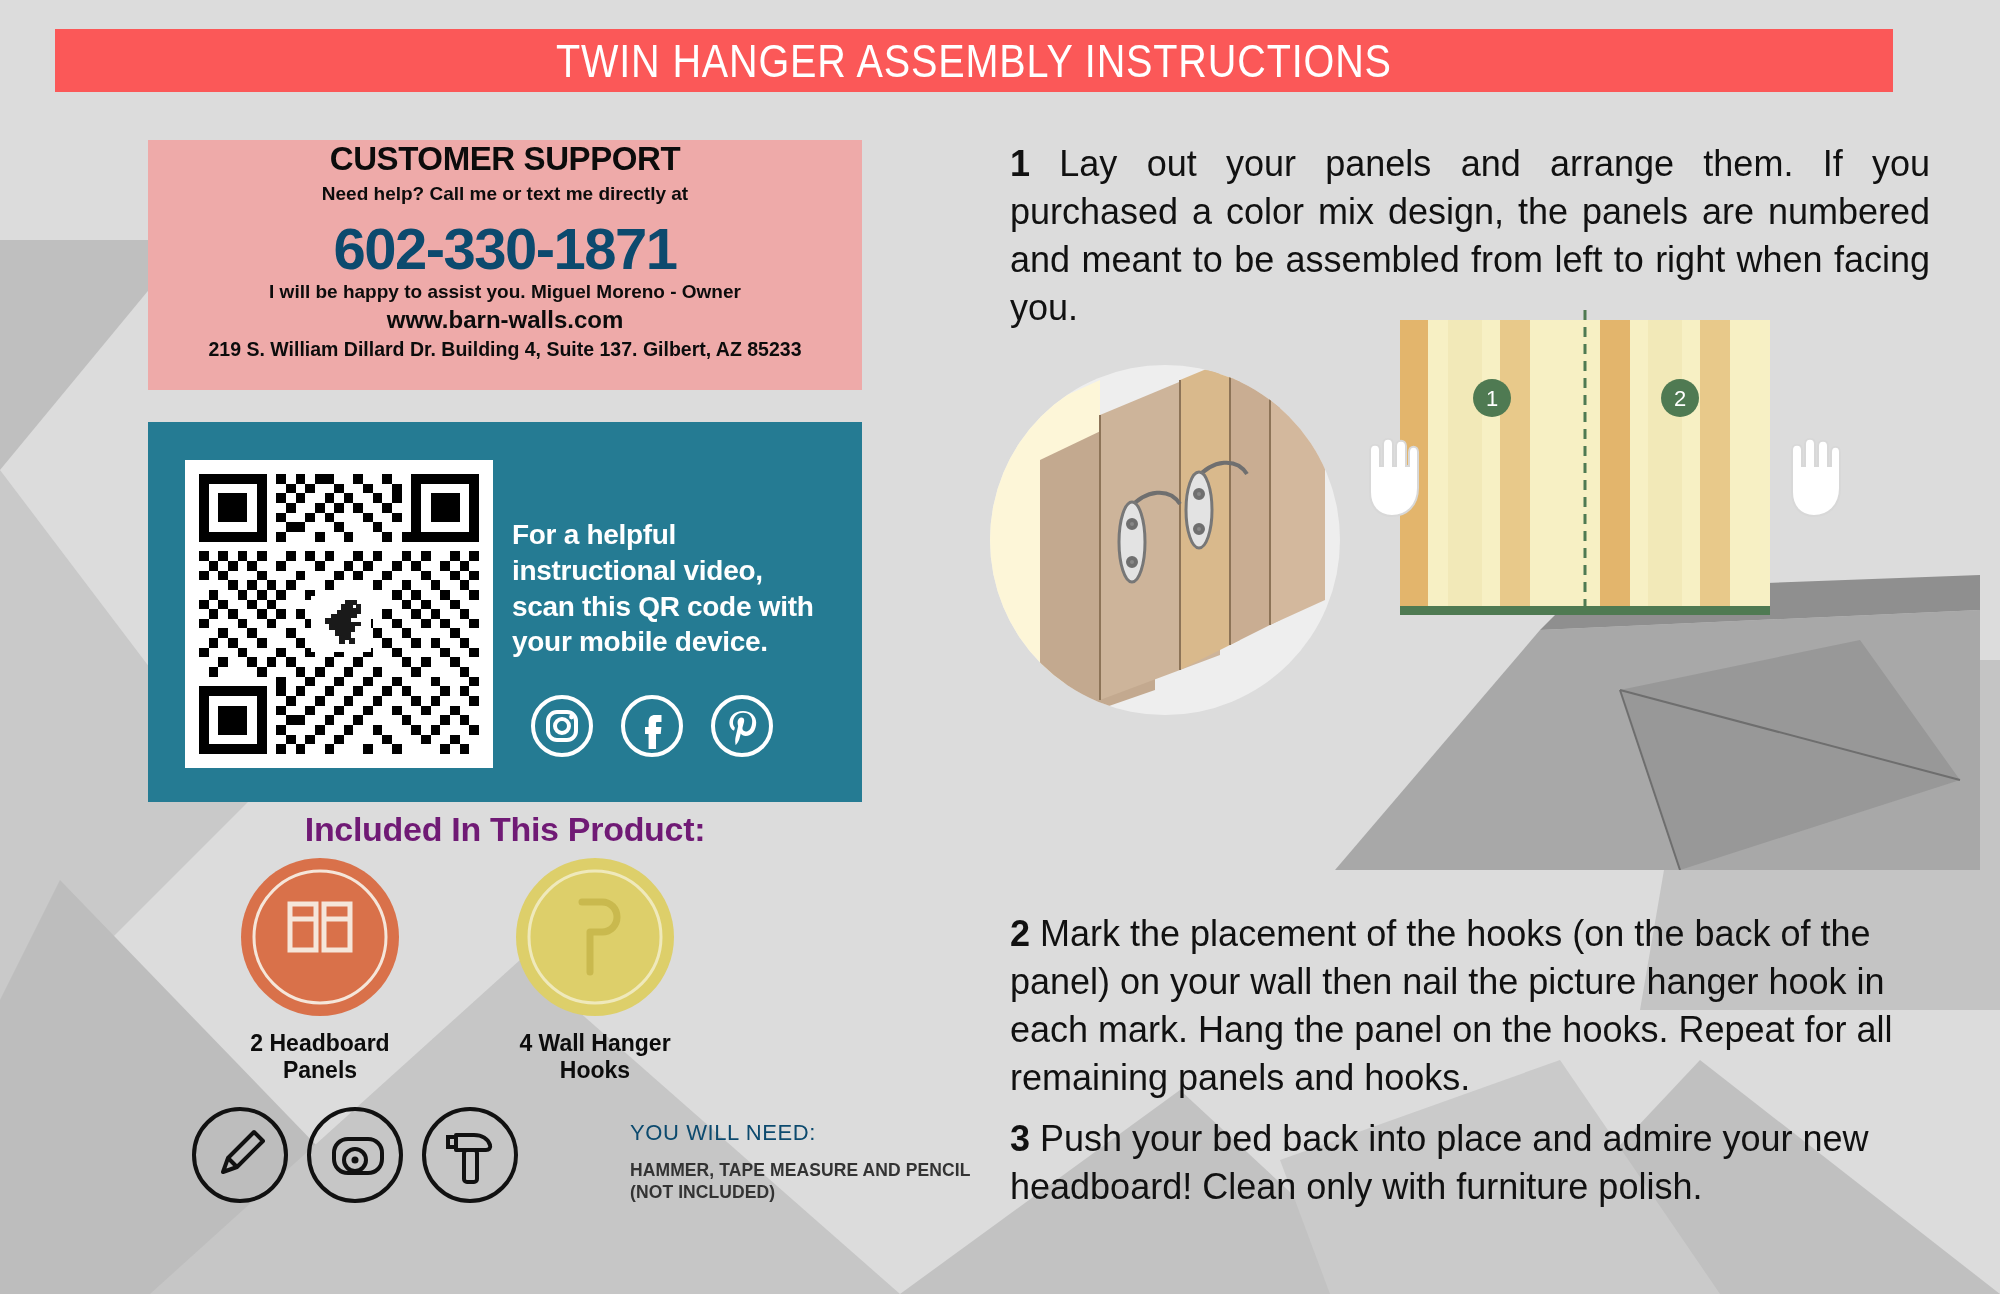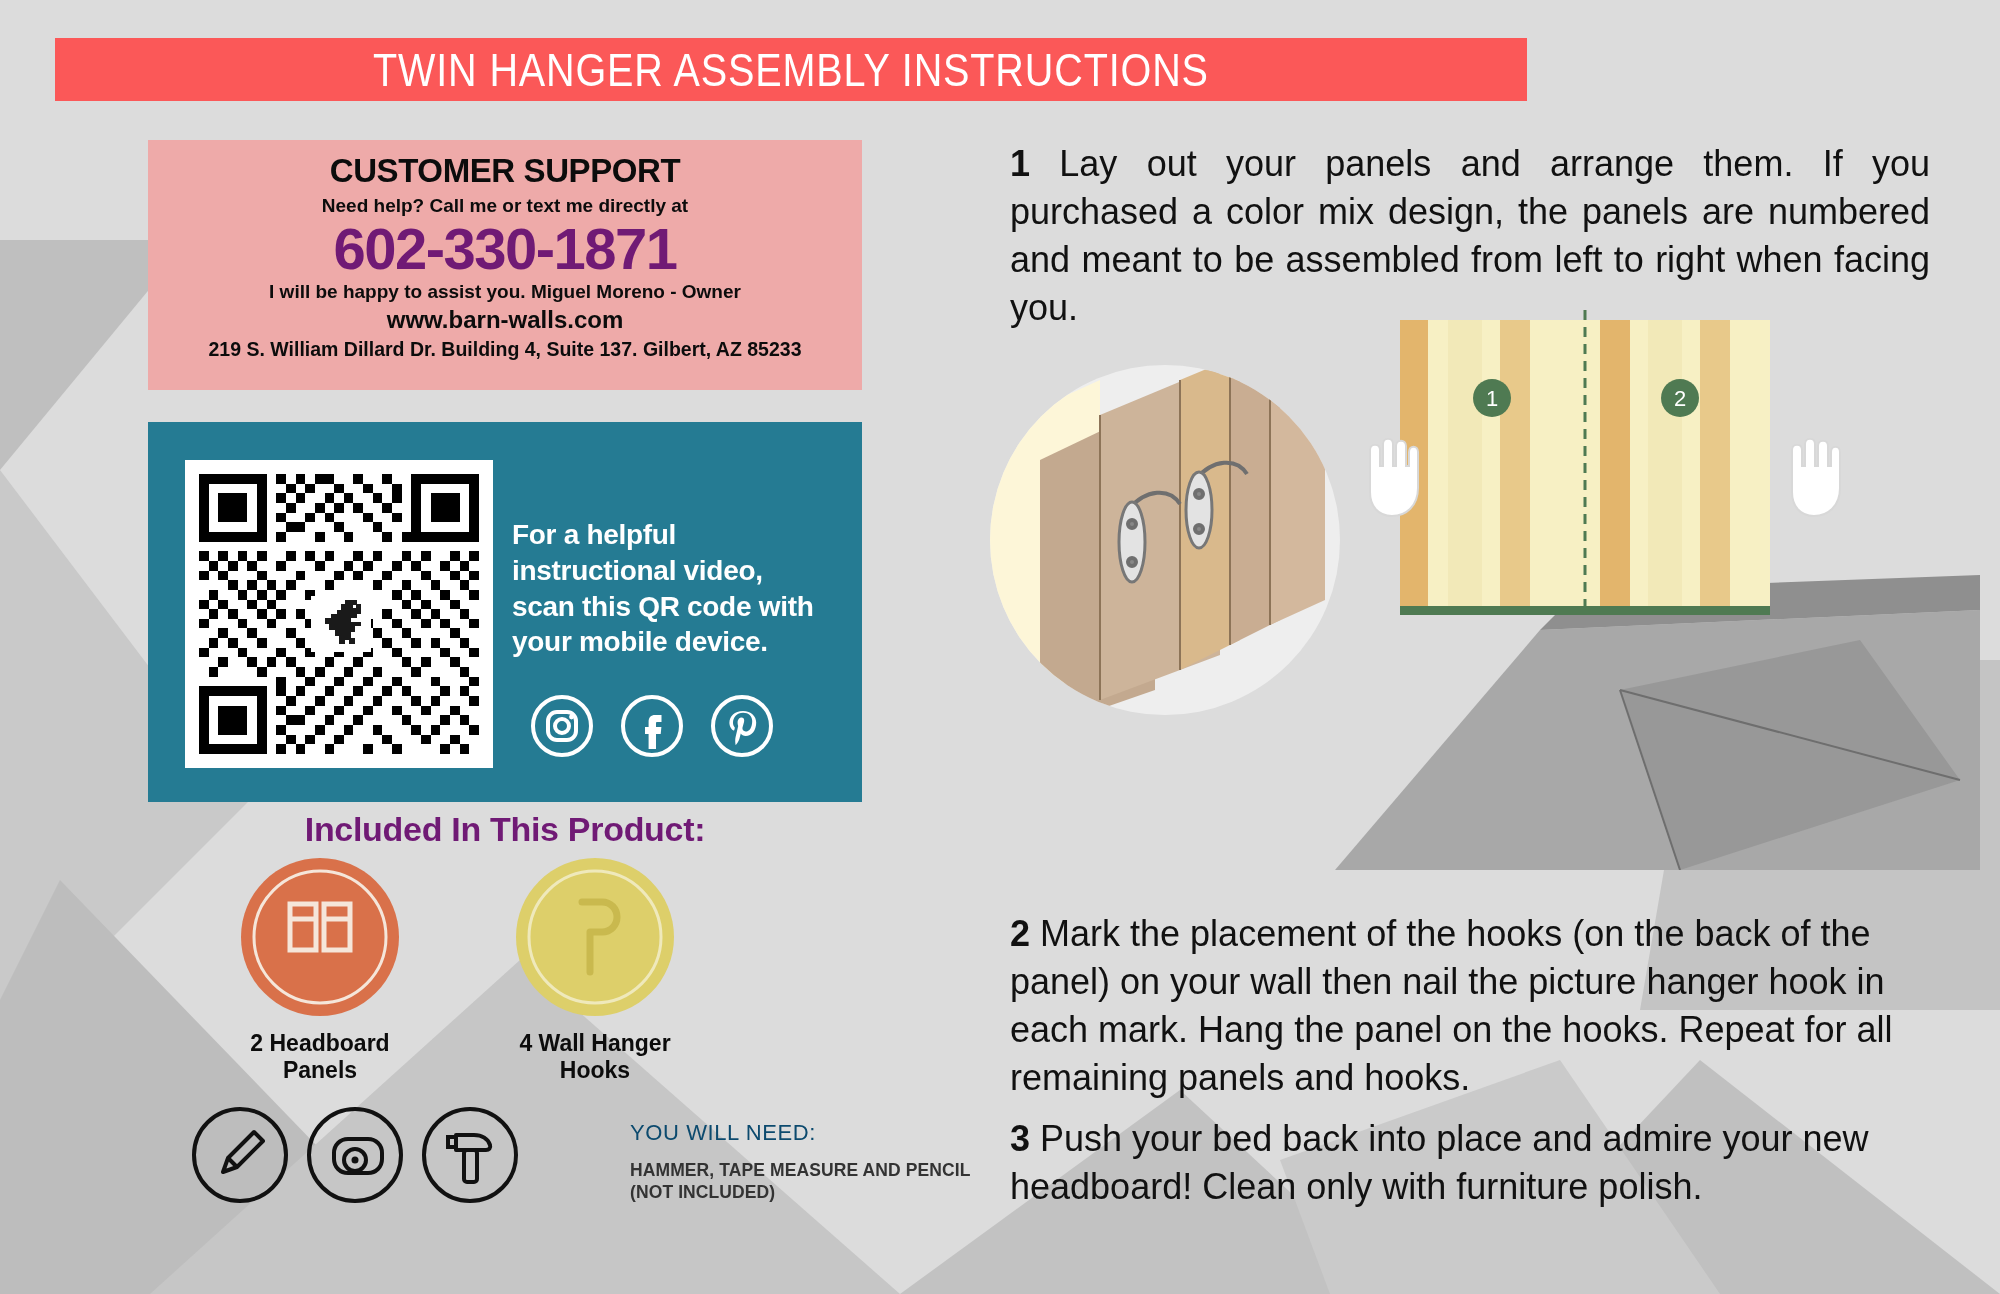--- a/index.html
+++ b/index.html
@@ -7,41 +7,41 @@
   body {
     font-family:"Liberation Sans", sans-serif;
     background:#dcdcdc;
     position:relative;
     overflow:hidden;
   }
   .bg-shapes { position:absolute; inset:0; z-index:0; }
 
   
   .header-banner {
-    position:absolute; left:55px; top:38px; width:1472px; height:63px;
+    position:absolute; left:55px; top:29px; width:1838px; height:63px;
     background:#fb5858; z-index:3;
     display:flex; align-items:center; justify-content:center;
   }
   .header-title {
     color:#fff; font-size:46px; letter-spacing:1px;
     font-family:"Liberation Sans Narrow","Liberation Sans",sans-serif;
     transform:scaleX(0.86); transform-origin:center;
     white-space:nowrap; font-weight:400;
   }
 
   
   .left-col { position:absolute; left:0; top:0; width:870px; height:1294px; z-index:3; }
 
   .support-box {
     position:absolute; left:148px; top:140px; width:714px; height:250px;
-    background:#eeaaa9; text-align:center; padding-top:12px;
+    background:#eeaaa9; text-align:center; padding-top:0;
   }
   .support-title { font-size:33px; font-weight:bold; letter-spacing:-0.4px; color:#0c0c0c; }
   .support-sub   { font-size:19px; font-weight:bold; margin-top:5px; color:#0c0c0c; }
-  .support-phone { font-size:58px; font-weight:bold; letter-spacing:-1.5px; line-height:1.05; margin-top:2px; color:#701a75;}
+  .support-phone { font-size:58px; font-weight:bold; letter-spacing:-1.5px; line-height:1.05; margin-top:14px; color:#0c4a6e;}
   .support-line  { font-size:19px; font-weight:bold; color:#0c0c0c; line-height:1.3; }
   .support-email { font-size:24px; font-weight:bold; color:#0c0c0c; line-height:1.25; }
   .support-web   { font-size:24px; font-weight:bold; color:#0c0c0c; line-height:1.25; }
   .support-addr  { font-size:19.5px; font-weight:bold; color:#0c0c0c; margin-top:3px; }
 
   .qr-box {
     position:absolute; left:148px; top:422px; width:714px; height:380px;
     background:#257b93;
   }
   .qr-white {

